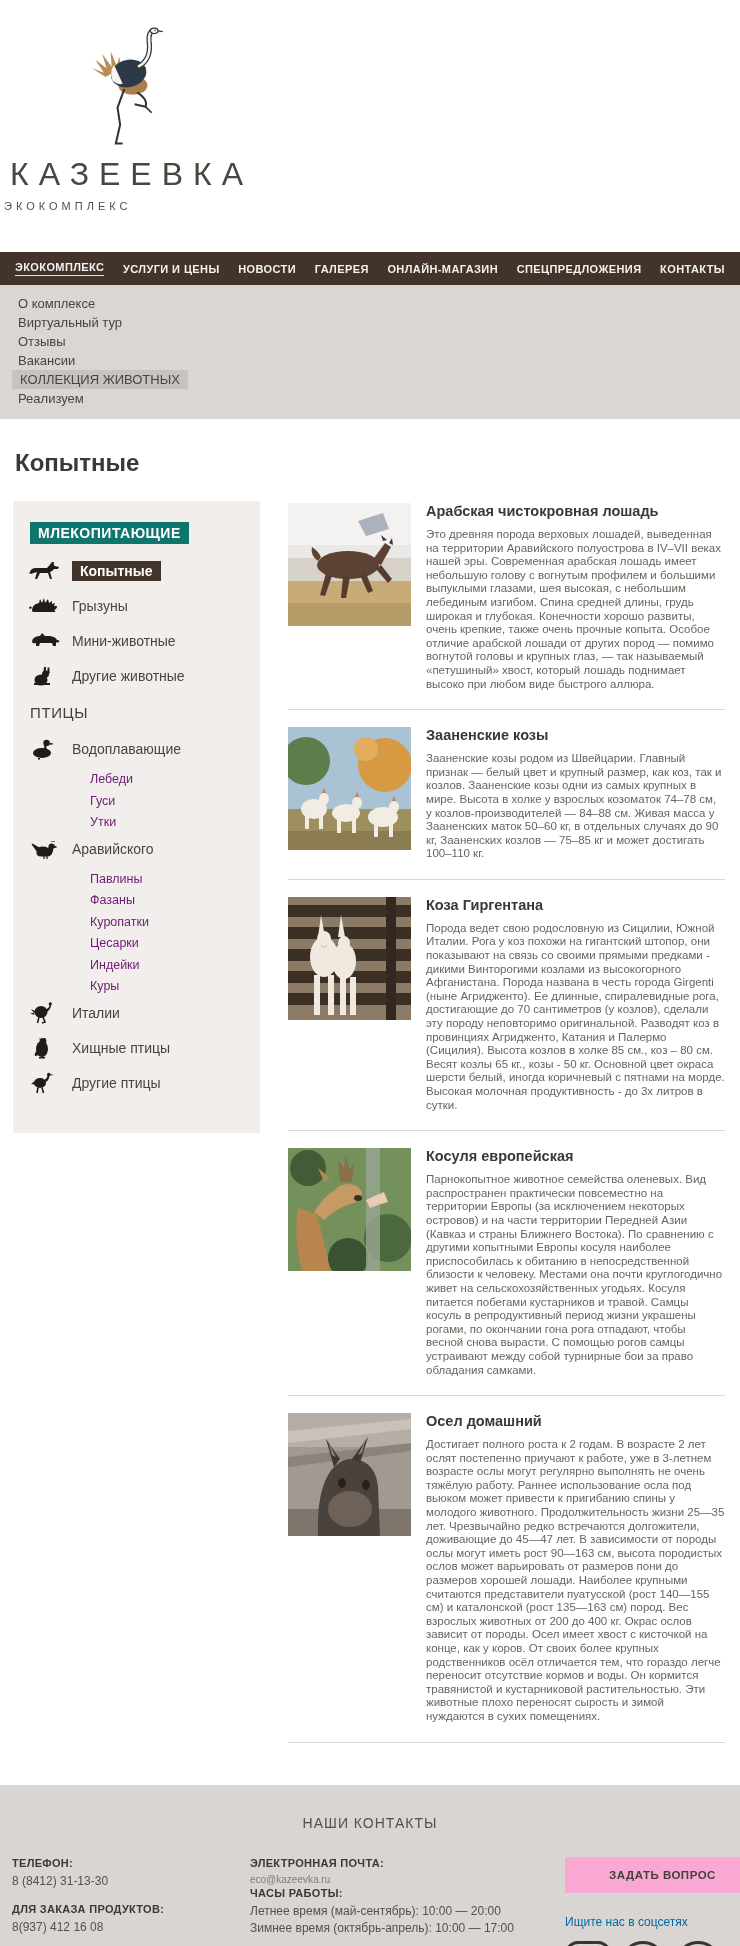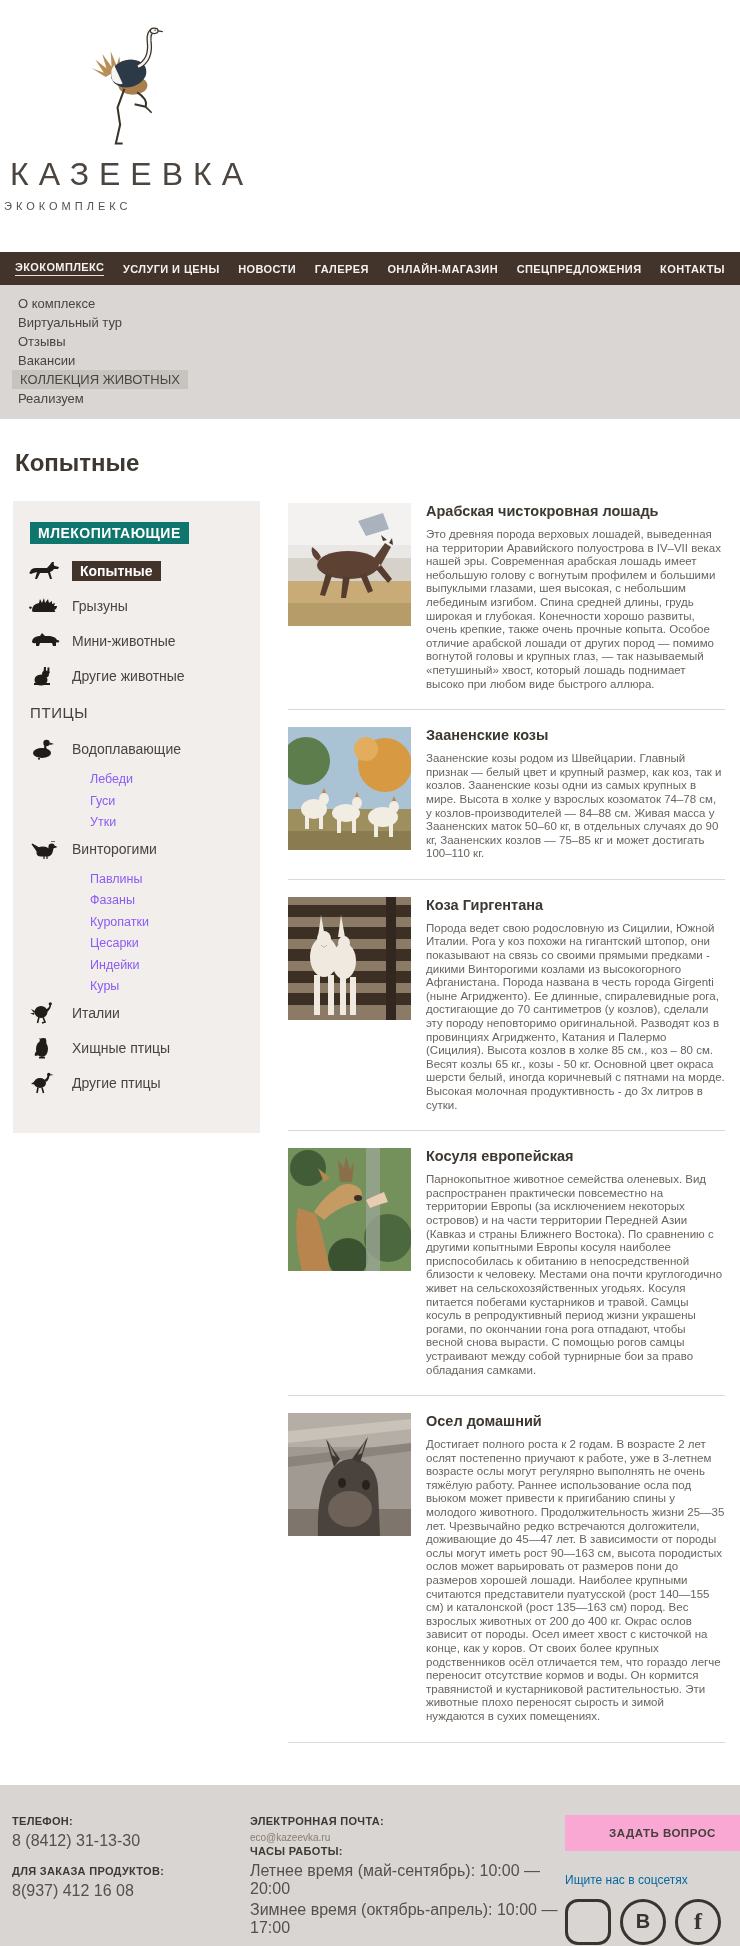--- a/index.html
+++ b/index.html
@@ -29,40 +29,40 @@
   
   .sidebar { width:247px; flex-shrink:0; background:#f1eeeb; padding:21px 0 26px; }
   .sb-badge-header { display:inline-block; margin:0 0 12px 17px; background:#0f766e; color:#fff;
                      font-size:14px; font-weight:bold; letter-spacing:.5px; padding:3px 8px; }
   .sb-item { display:flex; align-items:center; margin:0 0 13px 15px; min-height:20px; cursor:pointer; }
   .sb-icon { width:32px; height:22px; margin-right:12px; flex-shrink:0; }
   .sb-icon svg { width:100%; height:100%; }
   .sb-label { font-size:14px; color:#4a443e; }
   .sb-label.active-badge { background:#42332b; color:#fff; font-weight:bold; padding:2px 8px; }
   .sb-section { font-size:15px; letter-spacing:.6px; color:#44403a; margin:17px 0 17px 17px; }
-  .sb-subitem { display:table; margin:0 0 9px 77px; font-size:12.5px; color:#8b5cf6; line-height:12.5px; cursor:pointer; }
+  .sb-subitem { display:table; margin:0 0 9px 77px; font-size:12.5px; color:#701a75; line-height:12.5px; cursor:pointer; }
   .sb-gap { height:4px; }
   
   .articles { flex:1; margin-left:28px; margin-right:15px; }
   .article { display:flex; gap:15px; padding:17px 0 18px; border-bottom:1px solid #dcd8d4; }
   .article:first-child { padding-top:2px; }
   .article-photo { width:123px; height:123px; flex-shrink:0; overflow:hidden; }
   .article-photo svg { display:block; width:123px; height:123px; }
   .article-body { flex:1; }
   .article-title { font-size:14.5px; font-weight:bold; color:#3e3832; margin-bottom:9px; }
   .article-text { font-size:11.5px; line-height:13.6px; color:#6a645e; }
   
   .footer { background:#d8d5d2; margin-top:42px; padding:30px 12px 30px; min-height:327px; }
   .footer-heading { text-align:center; font-size:14px; letter-spacing:1px; color:#55504a; margin-bottom:26px; }
   .footer-cols { display:flex; }
   .fcol1 { width:238px; flex-shrink:0; }
   .fcol2 { flex:1; }
   .fcol3 { width:163px; flex-shrink:0; }
   .flabel { font-size:11px; font-weight:bold; color:#3e3832; letter-spacing:.3px; margin-bottom:5px; }
-  .fvalue { font-size:16px; color:#55504a; margin-bottom:15px; }
+  .fvalue { font-size:12px; color:#55504a; margin-bottom:15px; }
   .flink { font-size:10px; color:#8d7b6c; cursor:pointer; display:table; margin-bottom:2px; }
   .gray-btn { background:#f9a8d4; color:#45403a; font-size:11.5px; font-weight:bold; letter-spacing:.5px;
               text-align:center; padding:12px 0; width:195px; cursor:pointer; border:none;
               font-family:"Liberation Sans",sans-serif; }
   .socials-label { font-size:12px; color:#0369a1; margin:22px 0 12px; }
   .social-row { display:flex; gap:9px; }
   .social { width:46px; height:46px; border:3px solid #3a342e; border-radius:50%; display:flex;
             align-items:center; justify-content:center; font-weight:bold; color:#3a342e; cursor:pointer; }
   .social.ig { border-radius:13px; position:relative; }
   .social.vk { font-size:20px; }
@@ -184,21 +184,21 @@
     <span class="sb-subitem">Гуси</span>
     <span class="sb-subitem">Утки</span>
 
     <div class="sb-item">
       <span class="sb-icon">
         <svg viewBox="0 0 32 22">
             <path fill="#201c18" d="M9 14 Q9 9 15 9 Q19 9 21 12 L21 9 Q21 6 24 6 Q26 6 26 8 L28 9 L25 10 L24 14 Q23 18 18 18 L13 18 Q9 18 9 14 Z M9 13 L4 6 L11 10 Z M16 18 L16 21 M19 18 L19 21" stroke="#201c18" stroke-width="1.2"></path>
             <path d="M23 4 Q24 2 25 4 Q26 2 27 4 Z" fill="#201c18"></path>
           </svg>
       </span>
-      <span class="sb-label">Винторогими</span>
+      <span class="sb-label">Аравийского</span>
     </div>
     <span class="sb-subitem">Павлины</span>
     <span class="sb-subitem">Фазаны</span>
     <span class="sb-subitem">Куропатки</span>
     <span class="sb-subitem">Цесарки</span>
     <span class="sb-subitem">Индейки</span>
     <span class="sb-subitem">Куры</span>
 
     <div class="sb-item">
       <span class="sb-icon">
@@ -373,20 +373,21 @@
       <div class="article-body">
         <div class="article-title">Осел домашний</div>
         <div class="article-text">Достигает полного роста к 2 годам. В возрасте 2 лет ослят постепенно приучают к работе, уже в 3-летнем возрасте ослы могут регулярно выполнять не очень тяжёлую работу. Раннее использование осла под вьюком может привести к пригибанию спины у молодого животного. Продолжительность жизни 25—35 лет. Чрезвычайно редко встречаются долгожители, доживающие до 45—47 лет. В зависимости от породы ослы могут иметь рост 90—163 см, высота породистых ослов может варьировать от размеров пони до размеров хорошей лошади. Наиболее крупными считаются представители пуатусской (рост 140—155 см) и каталонской (рост 135—163 см) пород. Вес взрослых животных от 200 до 400 кг. Окрас ослов зависит от породы. Осел имеет хвост с кисточкой на конце, как у коров. От своих более крупных родственников осёл отличается тем, что гораздо легче переносит отсутствие кормов и воды. Он кормится травянистой и кустарниковой растительностью. Эти животные плохо переносят сырость и зимой нуждаются в сухих помещениях.</div>
       </div>
     </div>
 
   </div>
 </div>
 
 <div class="footer">
+  <div class="footer-heading">НАШИ КОНТАКТЫ</div>
   <div class="footer-cols">
     <div class="fcol1">
       <div class="flabel">ТЕЛЕФОН:</div>
       <div class="fvalue">8 (8412) 31-13-30</div>
       <div class="flabel">ДЛЯ ЗАКАЗА ПРОДУКТОВ:</div>
       <div class="fvalue">8(937) 412 16 08</div>
 
     </div>
     <div class="fcol2">
       <div class="flabel">ЭЛЕКТРОННАЯ ПОЧТА:</div>

